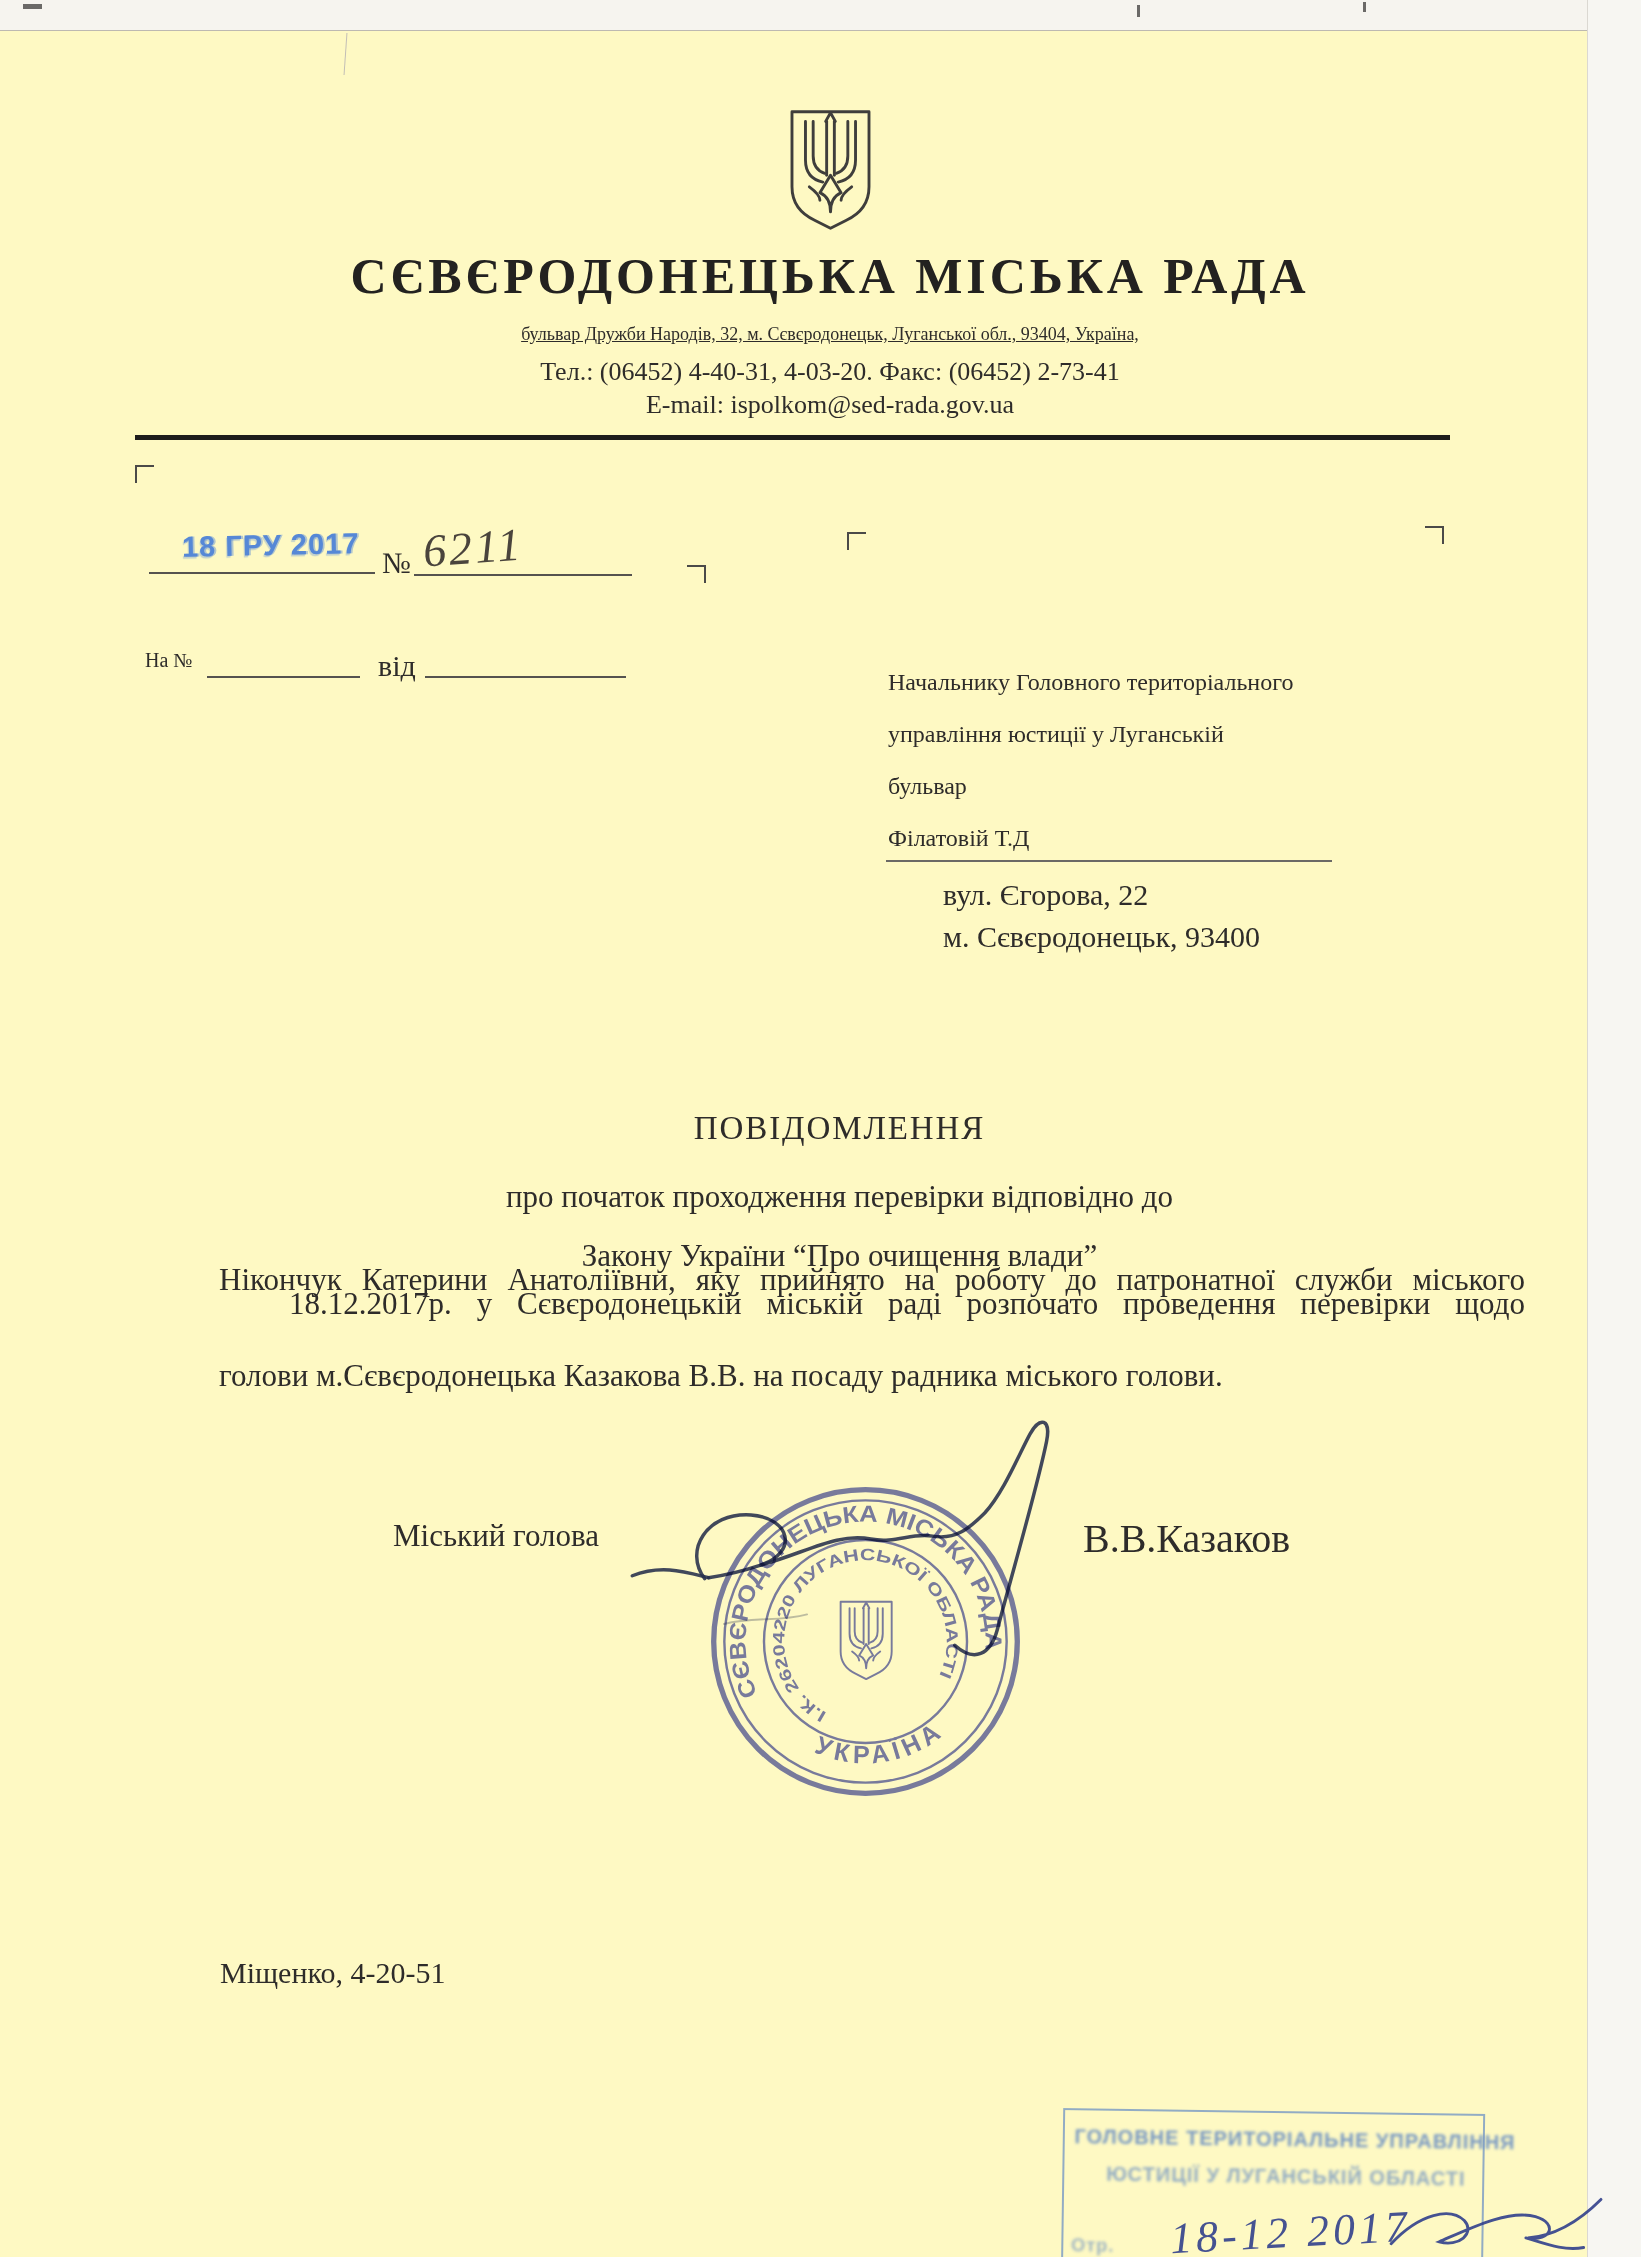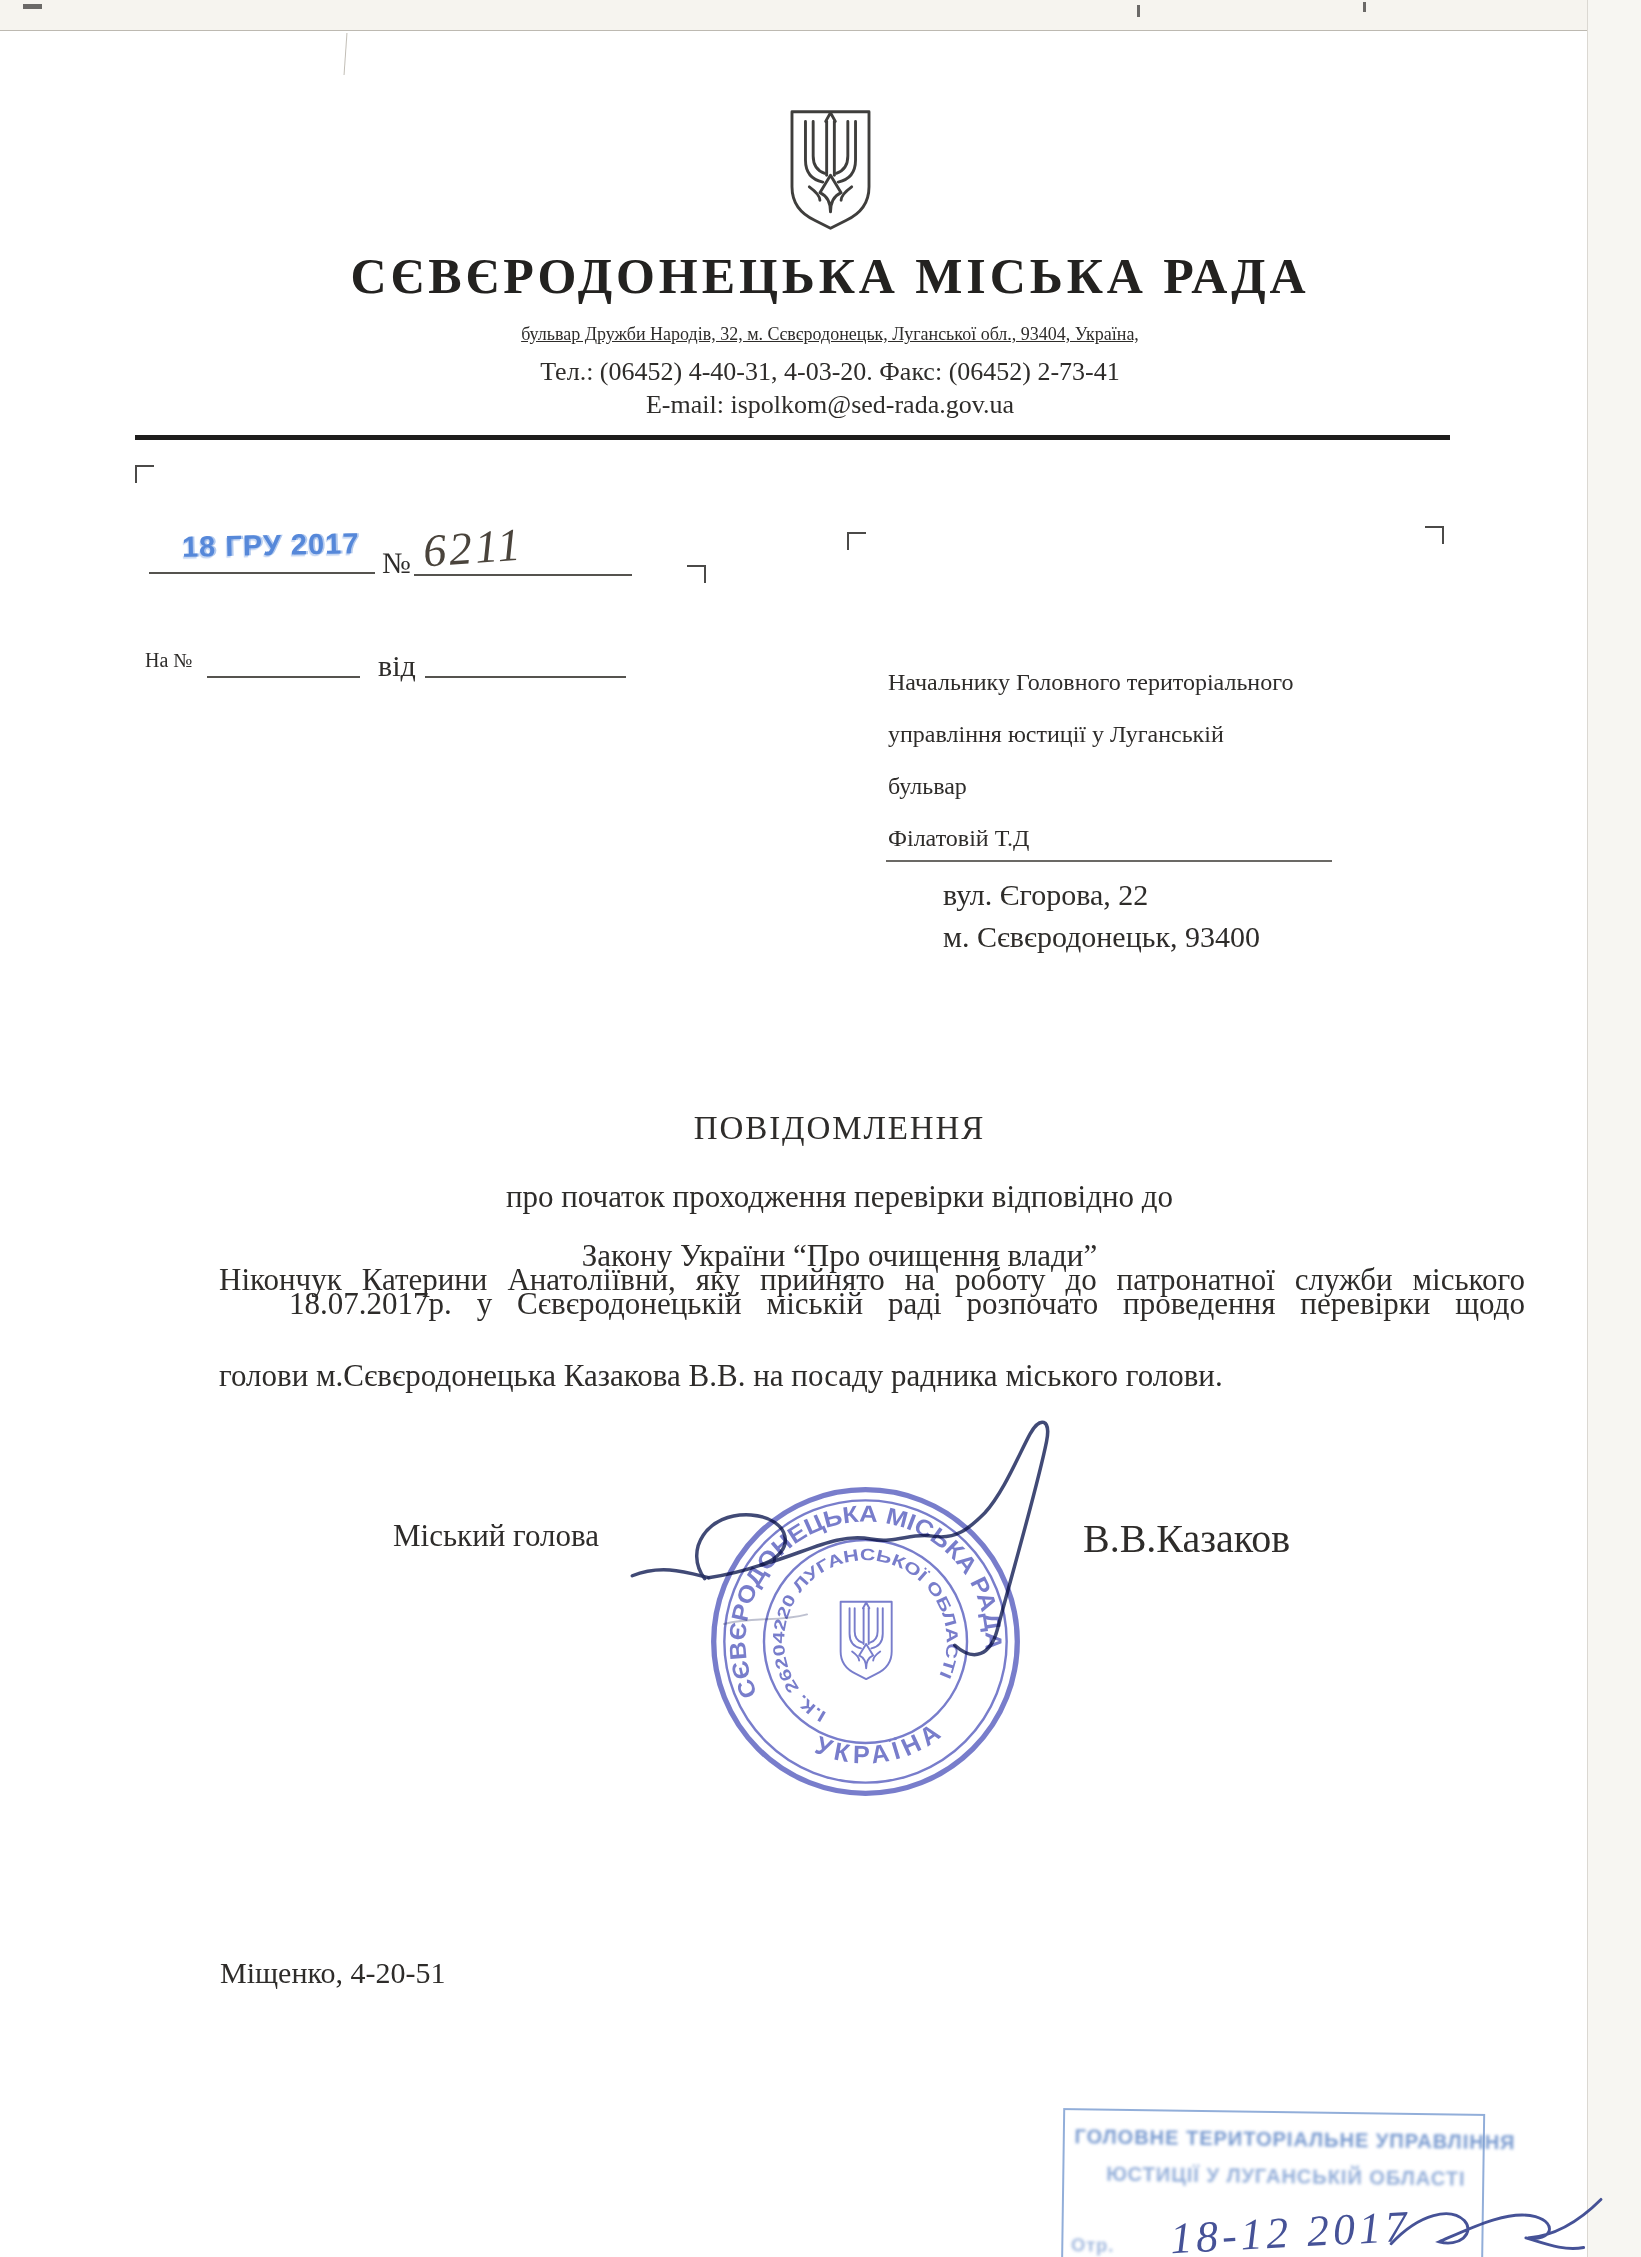--- a/index.html
+++ b/index.html
@@ -1,20 +1,20 @@
 <!DOCTYPE html>
 <html><head>
 <meta charset="utf-8">
 <style>
   * { box-sizing: border-box; }
   html,body { margin:0; padding:0; }
   body { background:#e8e6e2; }
   .page {
     position:relative; width:1641px; height:2257px; margin:0 auto;
-    background:#ffffff; overflow:hidden;
+    background:#fef9c3; overflow:hidden;
     font-family:"Liberation Serif", serif; color:#2e2c2a;
   }
   .abs { position:absolute; }
   .center { text-align:center; }
   .uline { position:absolute; height:1.9px; background:#55534f; }
   .corner { position:absolute; width:19.3px; height:18.3px; }
   .corner.tl { border-top:2.4px solid #4b4a48; border-left:2.4px solid #4b4a48; }
   .corner.tr { border-top:2.4px solid #4b4a48; border-right:2.4px solid #4b4a48; }
 
   
@@ -153,21 +153,21 @@
   <div class="uline" data-name="recipient-underline"></div>
   <div class="abs" data-name="recipient-address">
     <div data-name="recipient-street">вул. Єгорова, 22</div>
     <div data-name="recipient-city">м. Сєвєродонецьк, 93400</div>
   </div>
 
   <div class="abs center" data-name="subject-title">ПОВІДОМЛЕННЯ</div>
   <div class="abs center" data-name="subject-subtitle1">про початок проходження перевірки відповідно до</div>
   <div class="abs center" data-name="subject-subtitle2">Закону України “Про очищення влади”</div>
 
-  <div class="abs bodyline" data-name="body-line1">18.07.2017р. у Сєвєродонецькій міській раді розпочато проведення перевірки щодо</div>
+  <div class="abs bodyline" data-name="body-line1">18.12.2017р. у Сєвєродонецькій міській раді розпочато проведення перевірки щодо</div>
   <div class="abs bodyline" data-name="body-line2">Нікончук Катерини Анатоліївни, яку прийнято на роботу до патронатної служби міського</div>
   <div class="abs bodyline" data-name="body-line3">голови м.Сєвєродонецька Казакова В.В. на посаду радника міського голови.</div>
 
   <div class="abs" data-name="signer-title">Міський голова</div>
   <div class="abs" data-name="signer-name">В.В.Казаков</div>
 
   <svg class="abs" data-name="round-seal" width="321" height="321" viewBox="0 0 332 332">
     <g fill="none" stroke="#5a60c0">
       <circle cx="166" cy="166" r="157" stroke-width="5.5"></circle>
       <circle cx="166" cy="166" r="146" stroke-width="2.5"></circle>

